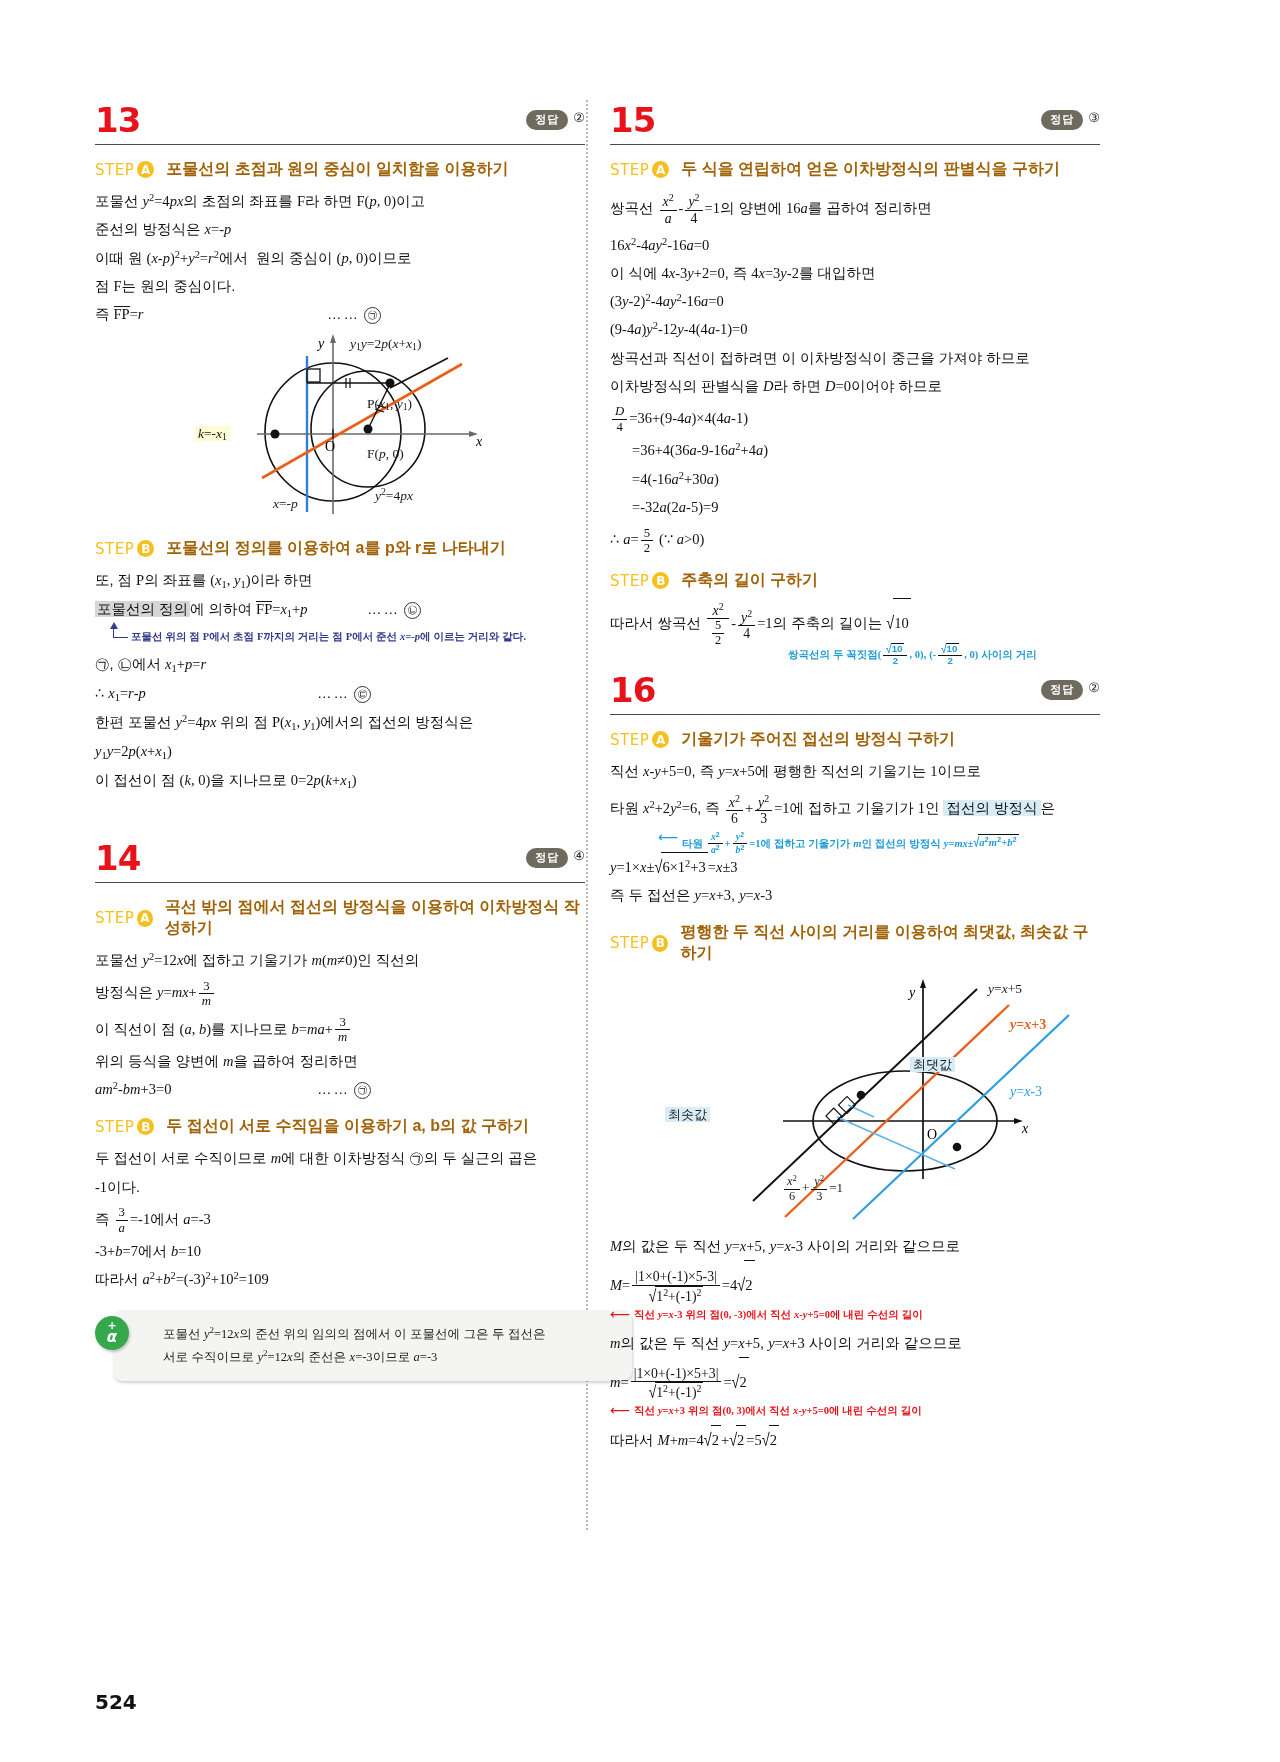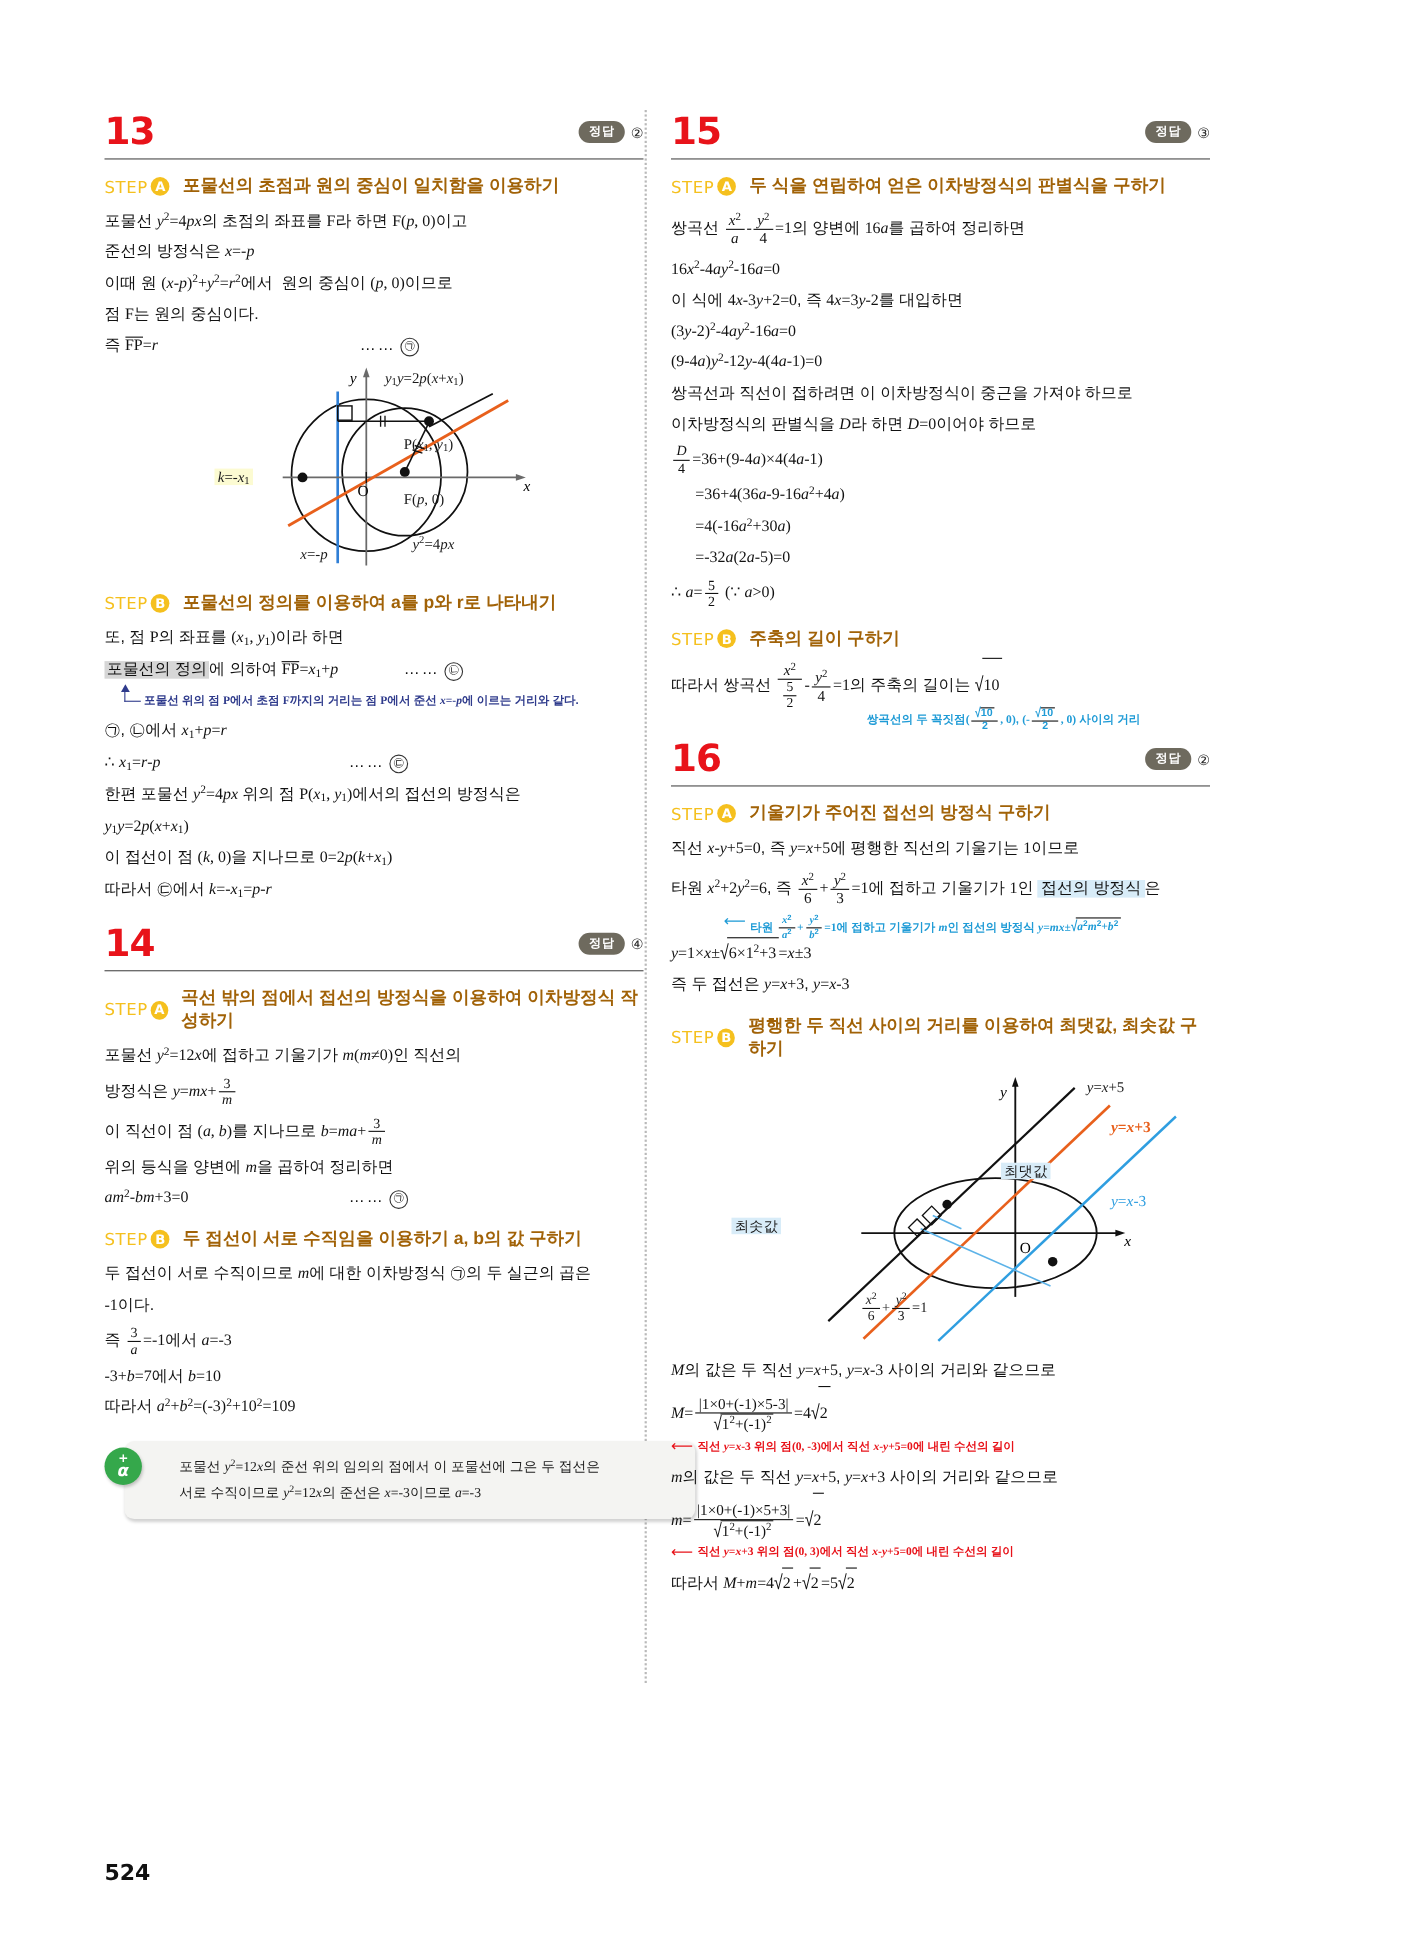--- a/index.html
+++ b/index.html
@@ -21,21 +21,21 @@
   .prob { position:absolute; width:490px; }
   .prob-head { position:relative; height:46px; }
   .prob-num {
     position:absolute; left:0; top:0;
     font-size:34px; font-weight:bold; color:#e8131a;
     font-family:"DejaVu Sans", sans-serif;
     letter-spacing:-1px;
   }
   .ans-badge {
     position:absolute; right:0; top:10px;
-    display:flex; align-items:center; gap:5px;margin-left:46px;
+    display:flex; gap:5px;margin-left:46px;
   }
   .ans-pill {
     background:#6e6a5e; color:#fff; border-radius:11px;
     font-size:11px; padding:2px 9px 3px; letter-spacing:1px;
     font-family:"DejaVu Sans", sans-serif; font-weight:bold;
   }
   .ans-val { font-size:13px; color:#2b2b2b; }
   .hrule { border-top:1.6px solid #4a4a4a; margin-top:2px; }
 
   
@@ -232,21 +232,20 @@
       </div>
     </div>
 
     <div class="ln">㉠, ㉡에서 <span class="mi">x</span><span class="sub mr">1</span><span class="mr">+</span><span class="mi">p</span><span class="mr">=</span><span class="mi">r</span></div>
     <div class="ln" style="position:relative;">∴ <span class="mi">x</span><span class="sub mr">1</span><span class="mr">=</span><span class="mi">r</span><span class="mr">-</span><span class="mi">p</span>
       <span style="position:absolute; left:222px; top:0;"><span class="dots">……</span> <span class="circ-l">㉢</span></span>
     </div>
     <div class="ln">한편 포물선 <span class="mi">y</span><span class="sup mr">2</span><span class="mr">=4</span><span class="mi">px</span> 위의 점 <span class="mr">P(</span><span class="mi">x</span><span class="sub mr">1</span><span class="mr">, </span><span class="mi">y</span><span class="sub mr">1</span><span class="mr">)</span>에서의 접선의 방정식은</div>
     <div class="ln"><span class="mi">y</span><span class="sub mr">1</span><span class="mi">y</span><span class="mr">=2</span><span class="mi">p</span><span class="mr">(</span><span class="mi">x</span><span class="mr">+</span><span class="mi">x</span><span class="sub mr">1</span><span class="mr">)</span></div>
     <div class="ln">이 접선이 점 <span class="mr">(</span><span class="mi">k</span><span class="mr">, 0)</span>을 지나므로 <span class="mr">0=2</span><span class="mi">p</span><span class="mr">(</span><span class="mi">k</span><span class="mr">+</span><span class="mi">x</span><span class="sub mr">1</span><span class="mr">)</span></div>
-    <div class="ln">따라서 ㉢에서 <span class="mi">k</span><span class="mr">=-</span><span class="mi">x</span><span class="sub mr">1</span><span class="mr">=</span><span class="mi">p</span><span class="mr">-</span><span class="mi">r</span></div>
   </div>
 
   <div class="prob" style="left:95px; top:838px;">
     <div class="prob-head">
       <div class="prob-num">14</div>
       <div class="ans-badge">
         <span class="ans-pill">정답</span>
         <span class="ans-val">④</span>
       </div>
       <div class="hrule" style="position:absolute;left:0;right:0;top:42px;"></div>
@@ -307,21 +306,21 @@
     <div class="ln" style="line-height:3.0;">쌍곡선 <span class="frac" style="font-size:0.95em;"><span class="num"><span class="mi">x</span><span class="sup mr">2</span></span><span class="den mi">a</span></span><span class="mr">-</span><span class="frac" style="font-size:0.95em;"><span class="num"><span class="mi">y</span><span class="sup mr">2</span></span><span class="den mr">4</span></span><span class="mr">=1</span>의 양변에 <span class="mr">16</span><span class="mi">a</span>를 곱하여 정리하면</div>
     <div class="ln"><span class="mr">16</span><span class="mi">x</span><span class="sup mr">2</span><span class="mr">-4</span><span class="mi">ay</span><span class="sup mr">2</span><span class="mr">-16</span><span class="mi">a</span><span class="mr">=0</span></div>
     <div class="ln">이 식에 <span class="mr">4</span><span class="mi">x</span><span class="mr">-3</span><span class="mi">y</span><span class="mr">+2=0</span>, 즉 <span class="mr">4</span><span class="mi">x</span><span class="mr">=3</span><span class="mi">y</span><span class="mr">-2</span>를 대입하면</div>
     <div class="ln"><span class="mr">(3</span><span class="mi">y</span><span class="mr">-2)</span><span class="sup mr">2</span><span class="mr">-4</span><span class="mi">ay</span><span class="sup mr">2</span><span class="mr">-16</span><span class="mi">a</span><span class="mr">=0</span></div>
     <div class="ln"><span class="mr">(9-4</span><span class="mi">a</span><span class="mr">)</span><span class="mi">y</span><span class="sup mr">2</span><span class="mr">-12</span><span class="mi">y</span><span class="mr">-4(4</span><span class="mi">a</span><span class="mr">-1)=0</span></div>
     <div class="ln">쌍곡선과 직선이 접하려면 이 이차방정식이 중근을 가져야 하므로</div>
     <div class="ln">이차방정식의 판별식을 <span class="mi">D</span>라 하면 <span class="mi">D</span><span class="mr">=0</span>이어야 하므로</div>
     <div class="ln tall"><span class="frac"><span class="num mi">D</span><span class="den mr">4</span></span><span class="mr">=36+(9-4</span><span class="mi">a</span><span class="mr">)×4(4</span><span class="mi">a</span><span class="mr">-1)</span></div>
     <div class="ln" style="padding-left:22px;"><span class="mr">=36+4(36</span><span class="mi">a</span><span class="mr">-9-16</span><span class="mi">a</span><span class="sup mr">2</span><span class="mr">+4</span><span class="mi">a</span><span class="mr">)</span></div>
     <div class="ln" style="padding-left:22px;"><span class="mr">=4(-16</span><span class="mi">a</span><span class="sup mr">2</span><span class="mr">+30</span><span class="mi">a</span><span class="mr">)</span></div>
-    <div class="ln" style="padding-left:22px;"><span class="mr">=-32</span><span class="mi">a</span><span class="mr">(2</span><span class="mi">a</span><span class="mr">-5)=0</span></div>
+    <div class="ln" style="padding-left:22px;"><span class="mr">=-32</span><span class="mi">a</span><span class="mr">(2</span><span class="mi">a</span><span class="mr">-5)=9</span></div>
     <div class="ln tall">∴ <span class="mi">a</span><span class="mr">=</span><span class="frac"><span class="num mr">5</span><span class="den mr">2</span></span> <span class="mr">(∵ </span><span class="mi">a</span><span class="mr">&gt;0)</span></div>
 
     <div class="step">
       <span class="step-word">STEP</span>
       <span class="step-circ">B</span>
       <span class="step-title">주축의 길이 구하기</span>
     </div>
 
     <div class="ln" style="line-height:3.4;">따라서 쌍곡선 <span class="frac" style="font-size:0.95em;"><span class="num"><span class="mi">x</span><span class="sup mr">2</span></span><span class="den"><span class="frac" style="font-size:0.9em;"><span class="num mr">5</span><span class="den mr">2</span></span></span></span><span class="mr">-</span><span class="frac" style="font-size:0.95em;"><span class="num"><span class="mi">y</span><span class="sup mr">2</span></span><span class="den mr">4</span></span><span class="mr">=1</span>의 주축의 길이는 <span class="rad">√</span><span class="sqrt mr">10</span></div>
 

